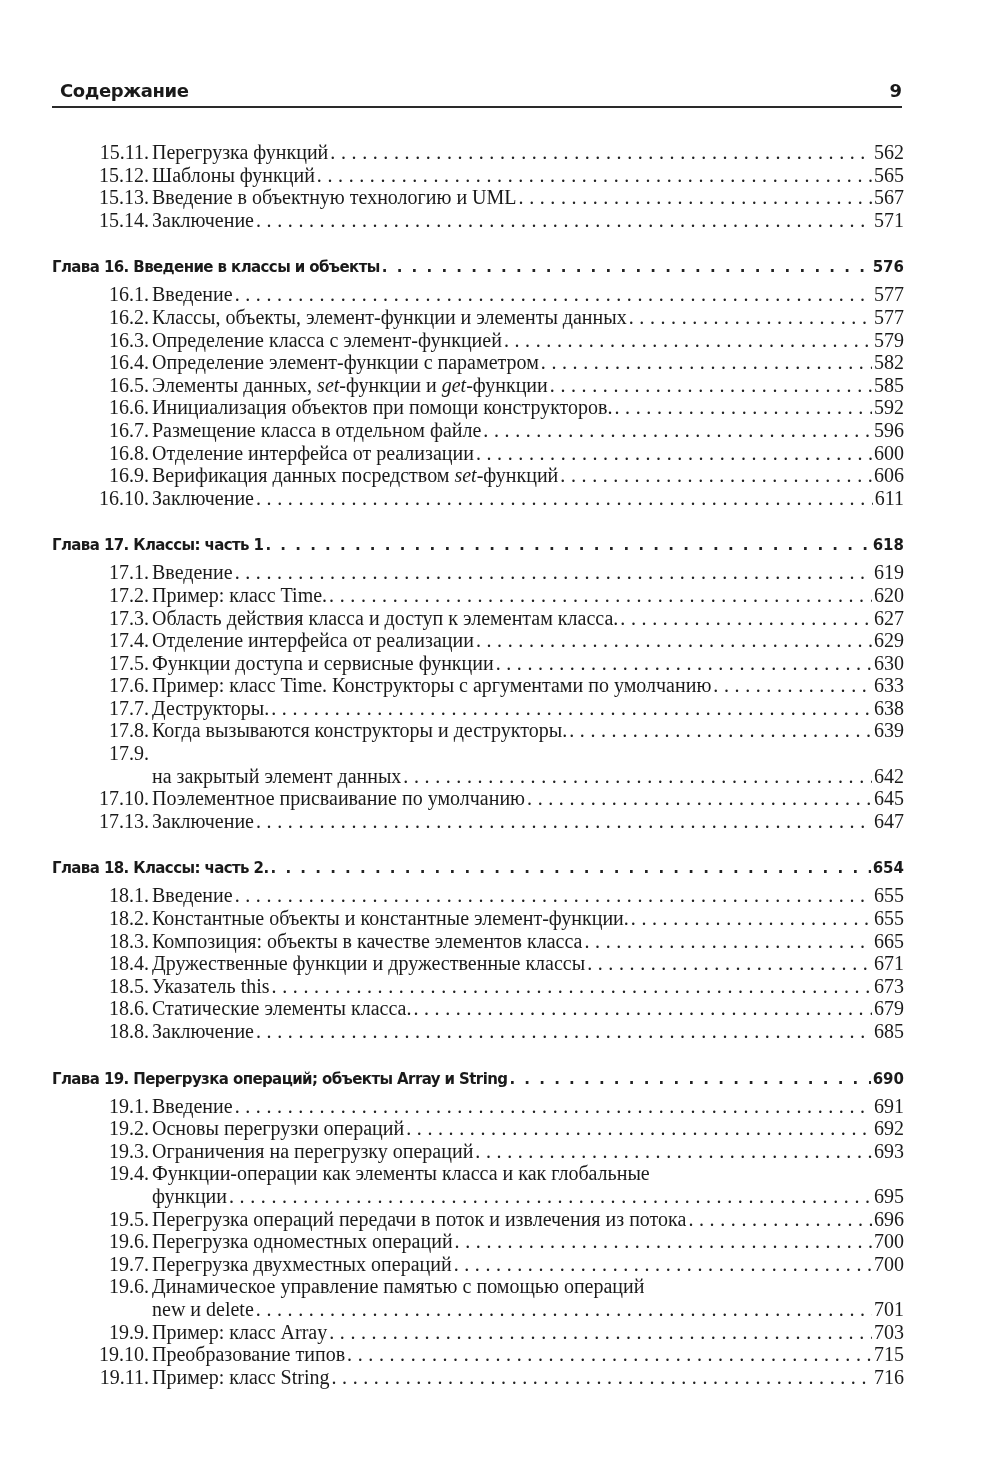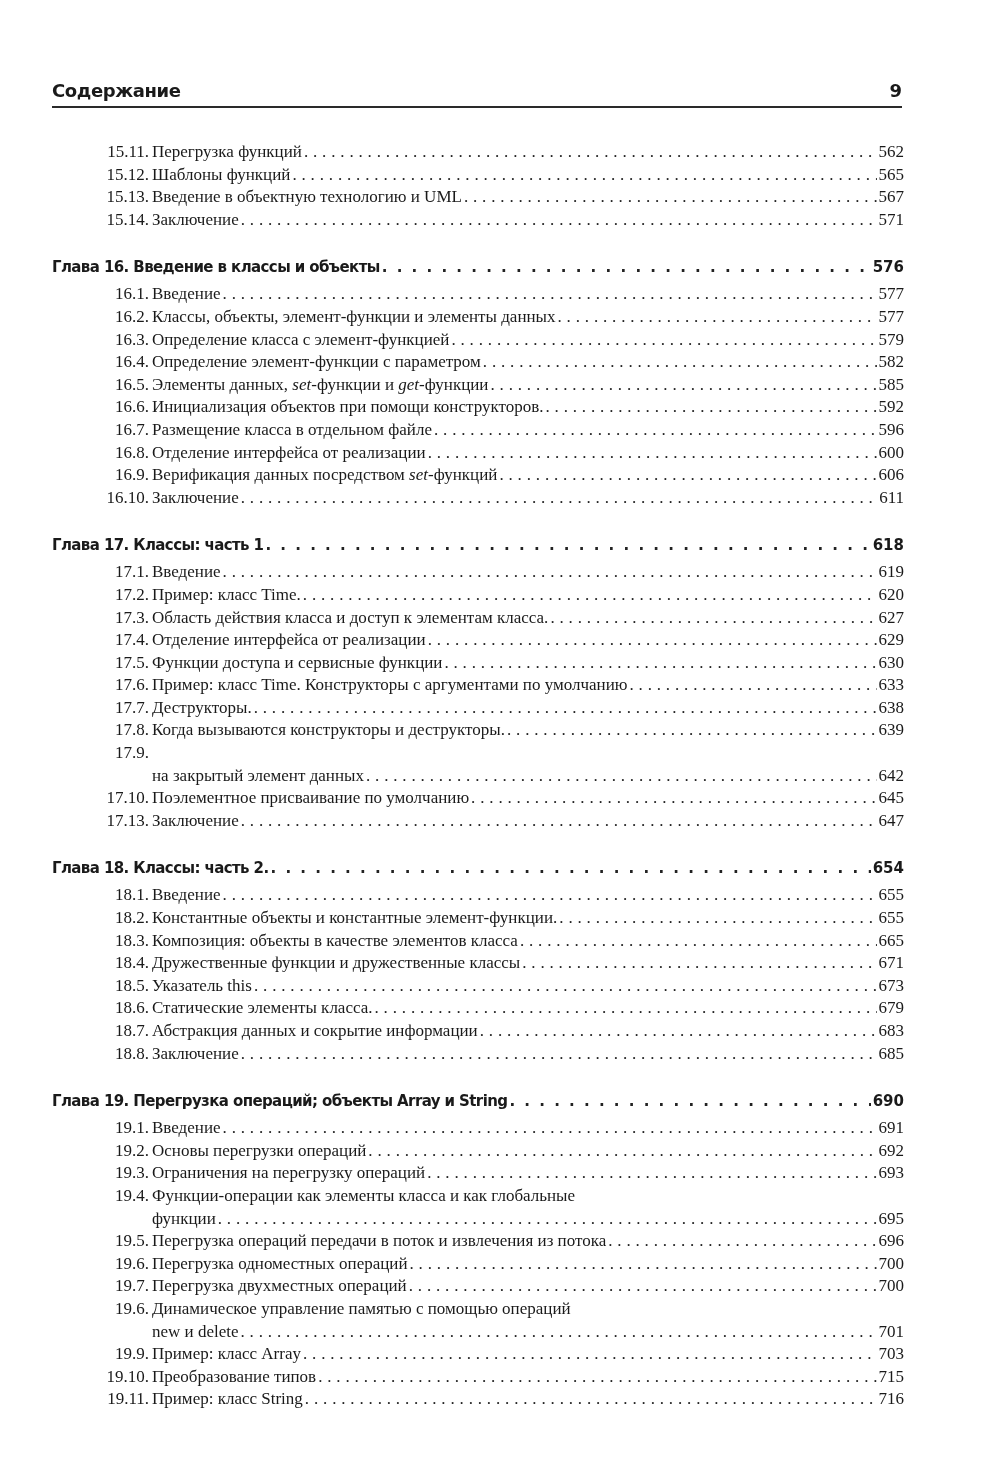--- a/index.html
+++ b/index.html
@@ -5,34 +5,34 @@
   html, body { margin: 0; padding: 0; background: #ffffff; }
   body {
     width: 1000px; height: 1462px; position: relative; overflow: hidden;
     color: #1a1a1a;
   }
   .header {
     position: absolute; left: 52px; top: 78px; width: 850px; height: 28px;
     border-bottom: 2px solid #2a2a2a;
   }
   .header .title {
-    position: absolute; left: 0; top: 2px;
+    position: absolute; left: 8px; top: 2px;
     font-family: "DejaVu Sans", sans-serif; font-weight: bold; font-size: 18px;
     letter-spacing: -0.4px;
   }
   .header .pageno {
     position: absolute; right: 0; top: 2px;
     font-family: "DejaVu Sans", sans-serif; font-weight: bold; font-size: 18px;
   }
   .toc {
     position: absolute; left: 52px; top: 141px; width: 852px;
   }
   .row {
     position: relative; display: flex; align-items: baseline;
-    font-family: "Liberation Serif", serif; font-size: 17px; height: 22.6px; line-height: 22.6px;
+    font-family: "Liberation Serif", serif; font-size: 20px; height: 22.6px; line-height: 22.6px;
     white-space: nowrap;
   }
   .row .num { width: 100px; text-align: right; flex: none; padding-right: 3px; box-sizing: border-box; }
   .row .text { flex: none; }
   .row .dots {
     flex: 1 1 auto; overflow: hidden; margin: 0 2px; letter-spacing: 3.6px;
     color: #222;
   }
   .row .dots::before {
     content: ". . . . . . . . . . . . . . . . . . . . . . . . . . . . . . . . . . . . . . . . . . . . . . . . . . . . . . . . . . . . . . . . . . . . . . . . . . . . . . . . . . . . . . . . . . . . . . . . . . . . . . . . . . . . . . . . . . . . . . . . . .";
@@ -257,26 +257,20 @@
       <span class="dots"></span>
       <span class="page">673</span>
     </div>
     <div class="row section">
       <span class="num">18.6.</span>
       <span class="text">Статические элементы класса.</span>
       <span class="dots"></span>
       <span class="page">679</span>
     </div>
     <div class="row section">
-      <span class="num">18.7.</span>
-      <span class="text">Абстракция данных и сокрытие информации</span>
-      <span class="dots"></span>
-      <span class="page">683</span>
-    </div>
-    <div class="row section">
       <span class="num">18.8.</span>
       <span class="text">Заключение</span>
       <span class="dots"></span>
       <span class="page">685</span>
     </div>
     <div class="row chapter">
       <span class="text">Глава 19. Перегрузка операций; объекты Array и String</span>
       <span class="dots"></span>
       <span class="page">690</span>
     </div>

